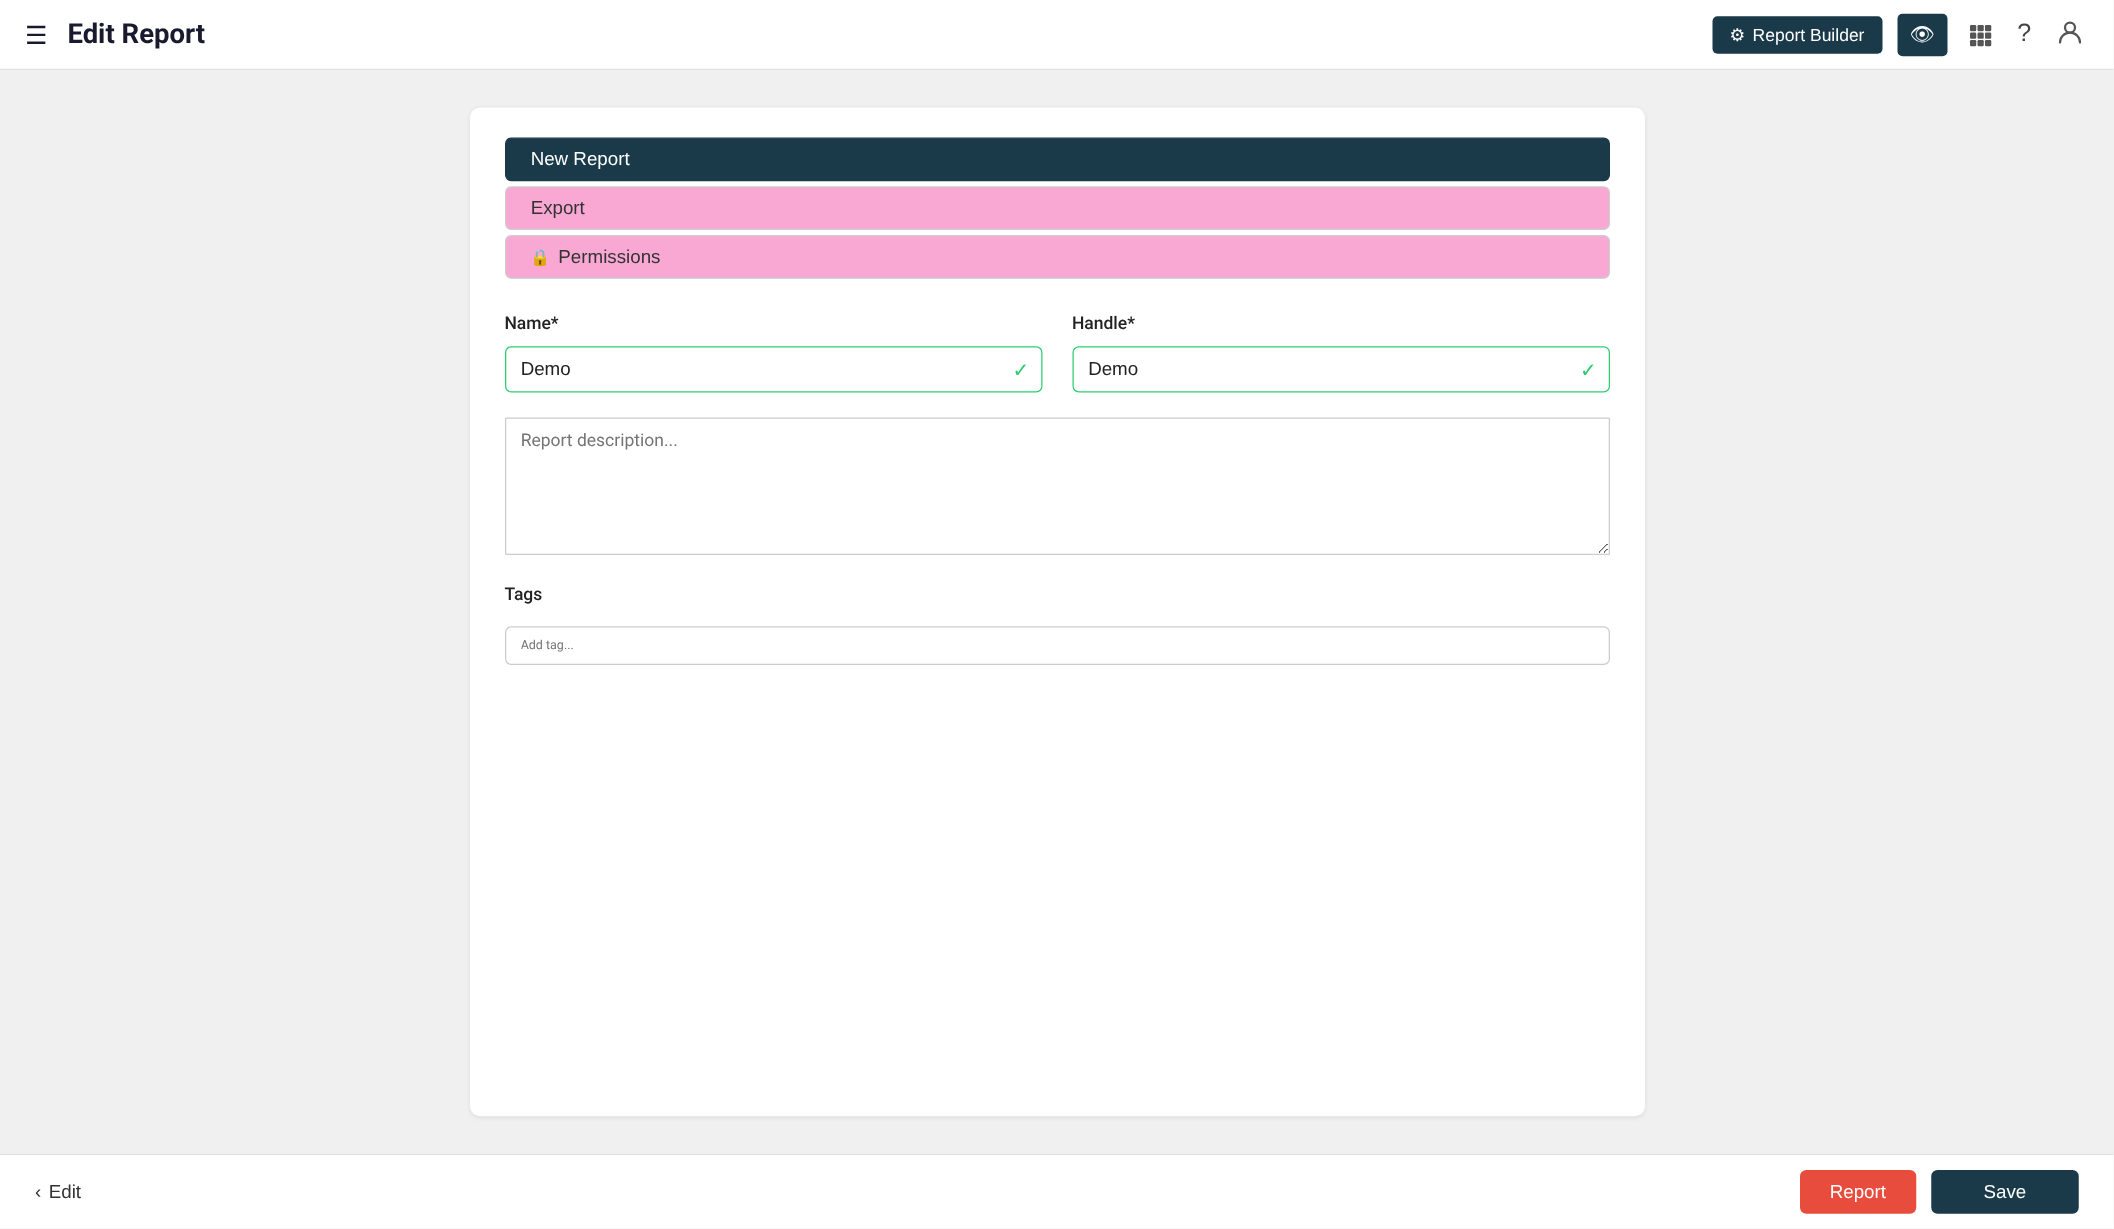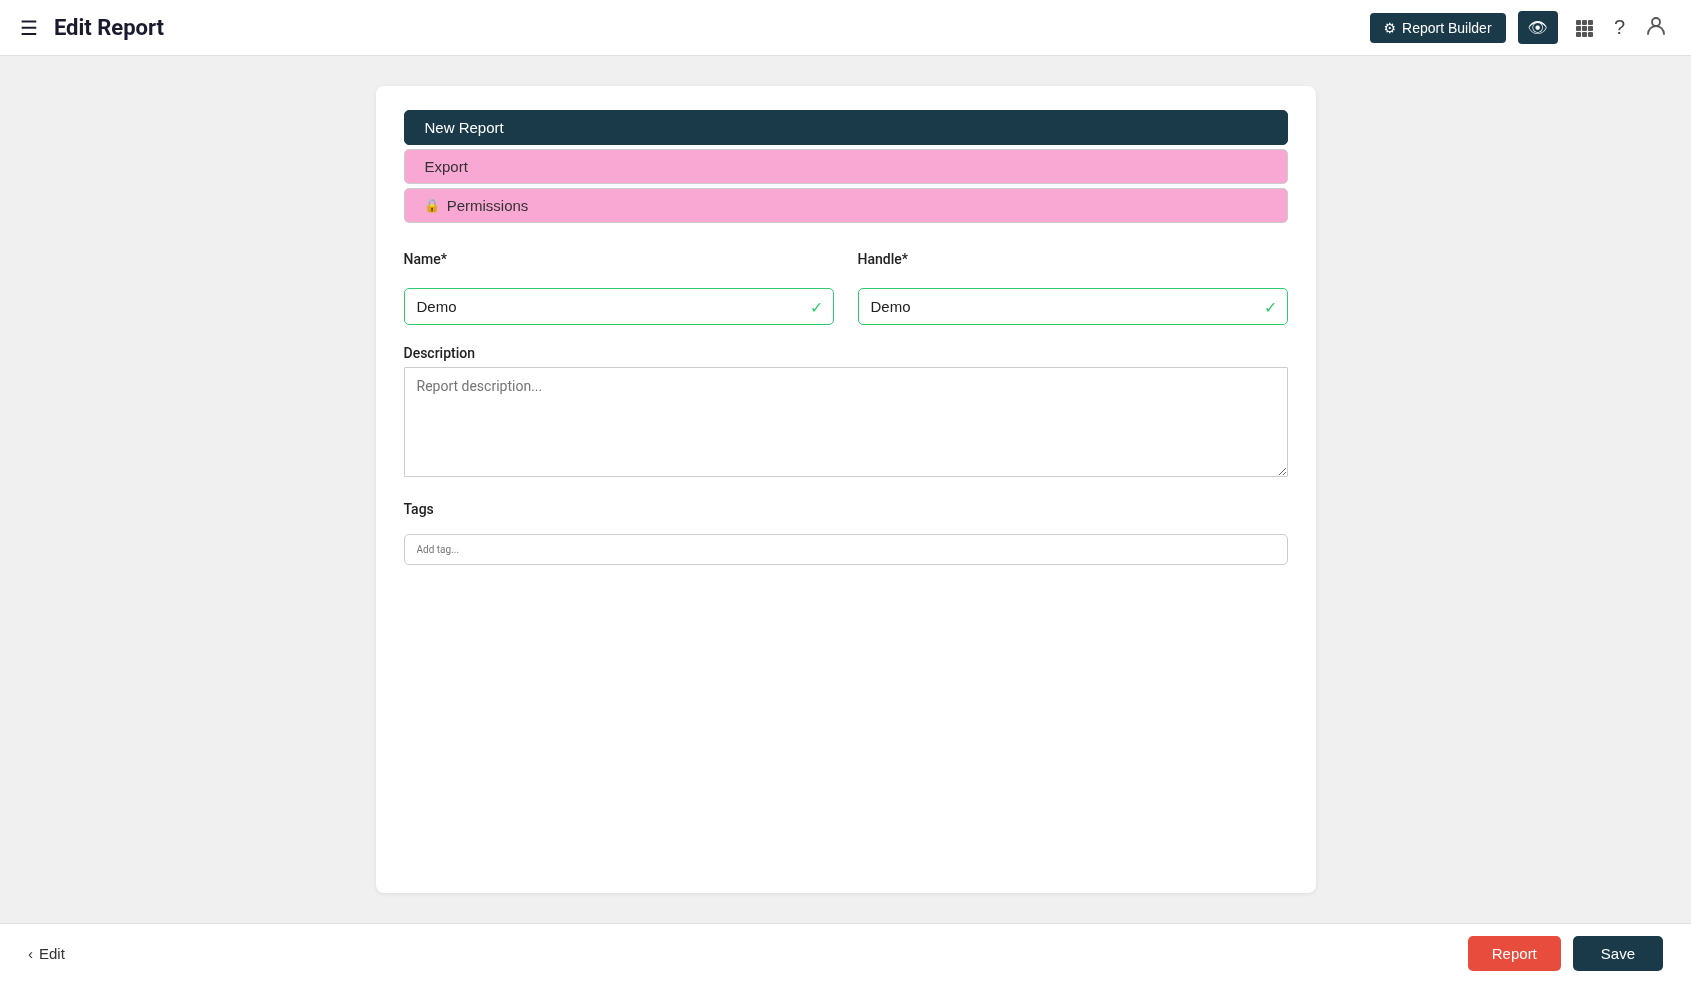--- a/index.html
+++ b/index.html
@@ -123,21 +123,21 @@
 
     
     .form-row {
       display: flex;
       gap: 24px;
       margin-bottom: 20px;
     }
     .form-group {
       display: flex;
       flex-direction: column;
-      gap: 21px;
+      gap: 10px;
       flex: 1;
     }
     .form-group label {
       font-size: 14px;
       font-weight: 500;
       color: #222;
     }
     .input-wrapper {
       position: relative;
     }
@@ -234,21 +234,21 @@
       padding: 9px 24px;
       font-size: 15px;
       font-weight: 500;
       cursor: pointer;
     }
     .save-btn {
       background: #1a3a4a;
       color: #fff;
       border: none;
       border-radius: 5px;
-      padding: 9px 28px;
+      padding: 9px 42px;
       font-size: 15px;
       font-weight: 500;
       cursor: pointer;
     }
   </style>
 </head>
 <body>
 
 <header class="header">
   <div class="header-left">
@@ -317,21 +317,20 @@
       <div class="form-group">
         <label>Handle*</label>
         <div class="input-wrapper">
           <input type="text" value="Demo" style="">
           <span class="check-icon">✓</span>
         </div>
       </div>
     </div>
 
     <div class="description-group">
-      <label>Description</label>
       <textarea placeholder="Report description..." style=""></textarea>
     </div>
 
     <div class="tags-group">
       <label>Tags</label>
       <input type="text" class="tags-input" placeholder="Add tag..." style="">
     </div>
 
   </div>
 </main>

